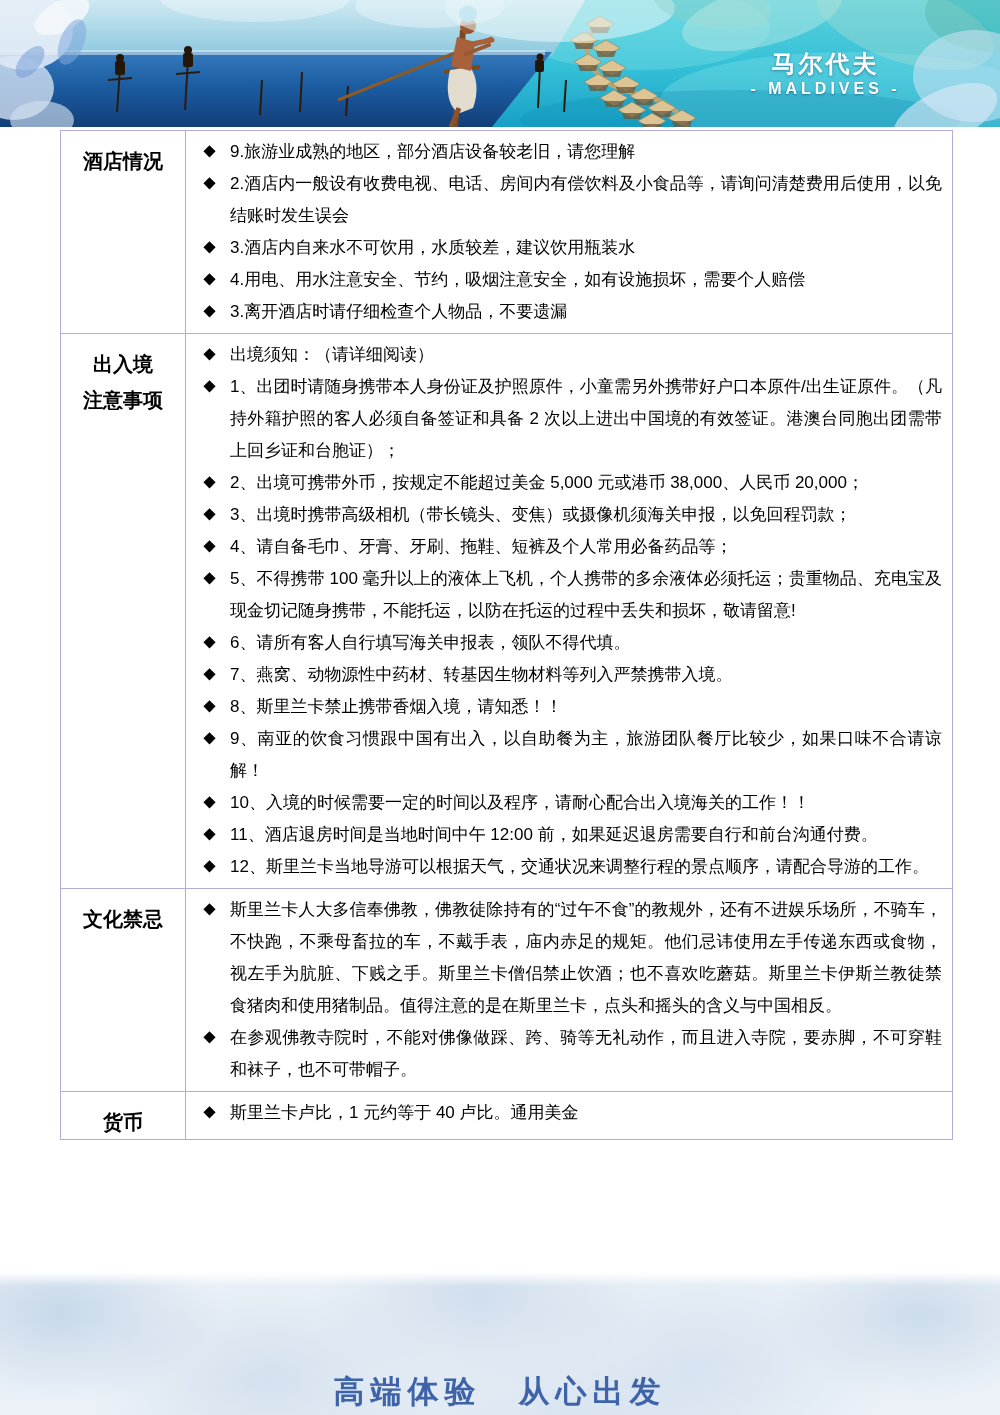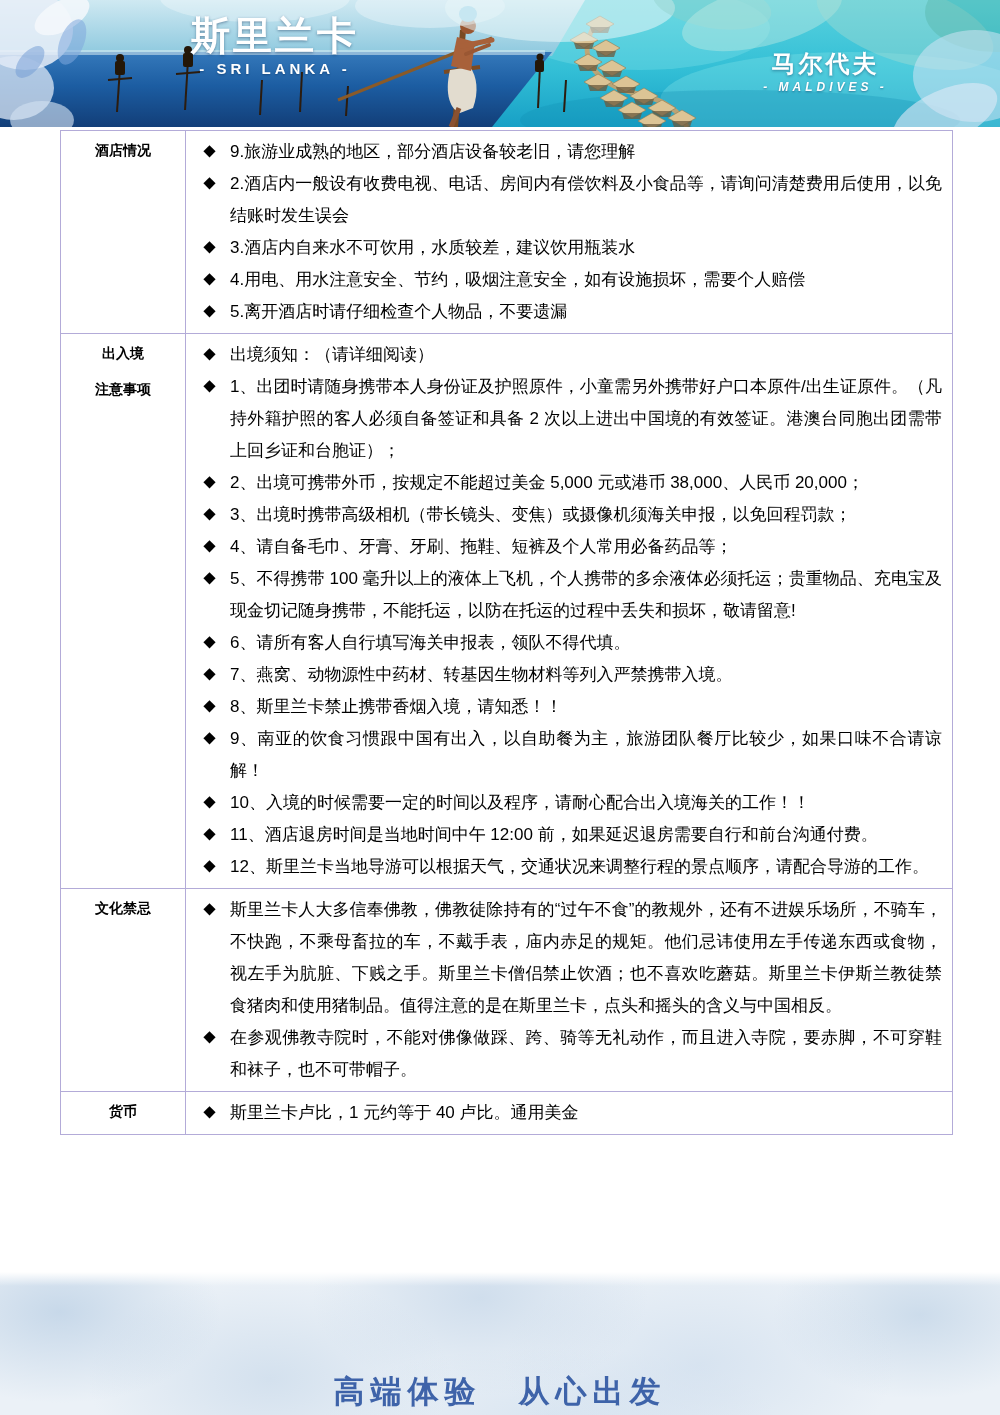--- a/index.html
+++ b/index.html
@@ -20,32 +20,32 @@
   .banner-text .sub{
     font-weight:bold;letter-spacing:4px;margin-top:3px;
     text-shadow:0 1px 2px rgba(10,40,80,.45);
     font-family:"Liberation Sans",sans-serif;
   }
   .bt-left{left:185px;top:16px;width:180px;}
   .bt-left .big{font-size:39px;}
   .bt-left .sub{font-size:15px;}
   .bt-right{left:733px;top:52px;width:185px;}
   .bt-right .big{font-size:24px;}
-  .bt-right .sub{font-size:12px;font-style:italic;}
+  .bt-right .sub{font-size:16px;}
   
   table.notice{
     position:absolute;left:60px;top:130px;width:893px;
     border-collapse:collapse;table-layout:fixed;
   }
   table.notice td{
     border:1px solid #b3abd8;vertical-align:top;
   }
   td.label-cell{
-    width:122px;text-align:center;font-weight:bold;font-size:14px;
-    padding-top:3px;line-height:32px;color:#000;
+    width:122px;text-align:center;font-weight:bold;font-size:20px;
+    padding-top:14px;line-height:32px;color:#000;
   }
   td.label-cell .label-line{display:block;}
   td.content-cell{padding:5px 10px 5px 0;}
   ul.items{list-style:none;margin:0;padding:0;}
   ul.items li{
     position:relative;padding-left:44px;font-size:17px;line-height:32px;
     color:#000;text-align:justify;
   }
   .bullet{
     position:absolute;left:17px;top:0;font-size:13px;line-height:32px;color:#000;
@@ -173,44 +173,40 @@
     <g>
       <ellipse cx="712" cy="4" rx="60" ry="24" fill="#8fd0c8" opacity="0.40" transform="rotate(10 712 4)"></ellipse>
       <ellipse cx="762" cy="16" rx="82" ry="30" fill="#bfe8e2" opacity="0.45" transform="rotate(-14 762 16)"></ellipse>
       <ellipse cx="905" cy="24" rx="92" ry="38" fill="#a8dcd2" opacity="0.42" transform="rotate(18 905 24)"></ellipse>
       <ellipse cx="995" cy="12" rx="70" ry="40" fill="#4fae9f" opacity="0.35"></ellipse>
       <ellipse cx="975" cy="76" rx="62" ry="46" fill="#cfe4f4" opacity="0.55"></ellipse>
       <ellipse cx="945" cy="116" rx="56" ry="26" fill="#dfeaf6" opacity="0.6" transform="rotate(-24 945 116)"></ellipse>
     </g>
   </svg>
 
-  <div class="banner-text bt-left">
-    <div class="big">斯里兰卡</div>
-    <div class="sub">- SRI LANKA -</div>
-  </div>
   <div class="banner-text bt-right">
     <div class="big">马尔代夫</div>
     <div class="sub">- MALDIVES -</div>
   </div>
 </div>
 
 <table class="notice">
   <tbody>
 
   <tr>
     <td class="label-cell">
       <span class="label-line">酒店情况</span>
     </td>
     <td class="content-cell">
       <ul class="items">
         <li><span class="bullet">◆</span><span>9.旅游业成熟的地区，部分酒店设备较老旧，请您理解</span></li>
         <li><span class="bullet">◆</span><span>2.酒店内一般设有收费电视、电话、房间内有偿饮料及小食品等，请询问清楚费用后使用，以免结账时发生误会</span></li>
         <li><span class="bullet">◆</span><span>3.酒店内自来水不可饮用，水质较差，建议饮用瓶装水</span></li>
         <li><span class="bullet">◆</span><span>4.用电、用水注意安全、节约，吸烟注意安全，如有设施损坏，需要个人赔偿</span></li>
-        <li><span class="bullet">◆</span><span>5.离开酒店时请仔细检查个人物品，不要遗漏</span></li>
+        <li><span class="bullet">◆</span><span>3.离开酒店时请仔细检查个人物品，不要遗漏</span></li>
       </ul>
     </td>
   </tr>
 
 
   <tr>
     <td class="label-cell">
       <span class="label-line" style="margin-bottom:4px;">出入境</span>
       <span class="label-line">注意事项</span>
     </td>

